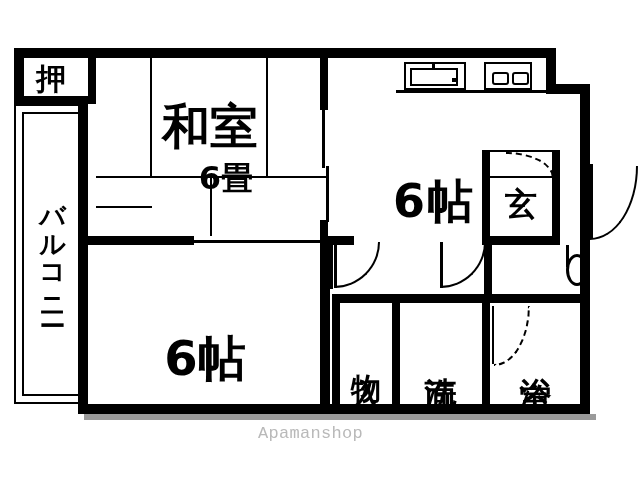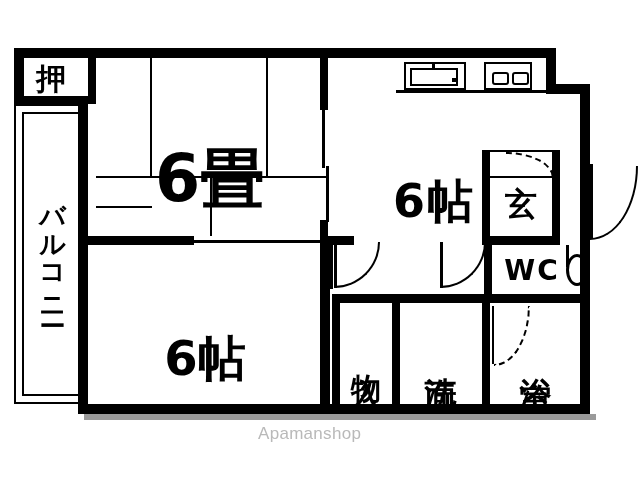--- a/index.html
+++ b/index.html
@@ -77,21 +77,22 @@
   <div class="leaf" style="left:96px; top:58px; width:3px; height:46px;"></div>
 
   <div class="room" style="left:96px; top:58px; width:232px; height:178px;"></div>
 
   <div class="tatami-line" style="left:150px; top:58px;  width:2px;  height:120px;"></div>
   <div class="tatami-line" style="left:96px;  top:176px; width:232px;height:2px;"></div>
   <div class="tatami-line" style="left:266px; top:58px;  width:2px;  height:120px;"></div>
   <div class="tatami-line" style="left:210px; top:178px; width:2px;  height:58px;"></div>
   <div class="tatami-line" style="left:96px;  top:206px; width:56px; height:2px;"></div>
 
-  <div class="lbl" style="left:148px; top:152px; width:124px; height:52px; font-size:65px; letter-spacing:0;">6畳</div>
+  <div class="lbl" style="left:148px; top:100px; width:124px; height:52px; font-size:48px; letter-spacing:0;">和室</div>
+  <div class="lbl" style="left:164px; top:152px; width:124px; height:52px; font-size:32px; letter-spacing:0;">6畳</div>
 
   <div class="wall" style="left:320px; top:58px; width:8px; height:52px;"></div>
   <div class="slide" style="left:322px; top:110px; width:3px; height:58px;"></div>
   <div class="slide" style="left:326px; top:166px; width:3px; height:56px;"></div>
   <div class="wall" style="left:320px; top:220px; width:8px; height:18px;"></div>
 
   <div class="wall" style="left:88px; top:236px; width:106px; height:9px;"></div>
   <div class="slide" style="left:194px; top:240px; width:136px; height:3px;"></div>
   <div class="wall" style="left:320px; top:236px; width:12px; height:9px;"></div>
 
@@ -123,21 +124,20 @@
   <div class="thin" style="left:490px; top:176px; width:62px; height:2px;"></div>
   <div class="arc swing-tr" style="left:506px; top:152px; width:46px; height:24px; border-style:dashed;"></div>
   <div class="lbl" style="left:496px; top:182px; width:50px; height:44px; font-size:32px;">玄</div>
   <div class="wall" style="left:552px; top:150px; width:8px; height:90px;"></div>
   <div class="wall" style="left:482px; top:236px; width:78px; height:9px;"></div>
 
   <div class="arc swing-br" style="left:590px; top:166px; width:46px; height:72px;"></div>
   <div class="leaf" style="left:590px; top:164px; width:3px; height:74px;"></div>
 
   <div class="room" style="left:492px; top:245px; width:88px; height:50px;"></div>
-  <div class="lbl" style="left:496px; top:250px; width:72px; height:42px; font-size:28px; letter-spacing:2px;">WC</div>
   <div class="thin" style="left:566px; top:254px; width:16px; height:26px; background:transparent; border:3px solid #000; border-radius:50%;"></div>
   <div class="wall" style="left:484px; top:245px; width:8px; height:50px;"></div>
   <div class="wall" style="left:484px; top:294px; width:106px; height:9px;"></div>
   <div class="slide" style="left:566px; top:245px; width:3px; height:22px;"></div>
 
   <div class="room" style="left:88px; top:245px; width:232px; height:159px;"></div>
   <div class="lbl" style="left:140px; top:332px; width:130px; height:52px; font-size:48px; letter-spacing:0;">6帖</div>
   <div class="wall" style="left:320px; top:245px; width:10px; height:159px;"></div>
 
   <div class="thin" style="left:330px; top:245px; width:3px; height:44px;"></div>
@@ -153,15 +153,15 @@
   <div class="wall" style="left:482px; top:294px; width:8px; height:110px;"></div>
   <div class="wall" style="left:400px; top:294px; width:90px; height:9px;"></div>
   <div class="slide" style="left:404px; top:297px; width:56px; height:3px;"></div>
   <div class="lbl lbl-v" style="left:420px; top:316px; width:42px; height:80px; font-size:32px; letter-spacing:4px;">洗面</div>
 
   <div class="room" style="left:490px; top:303px; width:90px; height:101px;"></div>
   <div class="lbl lbl-v" style="left:514px; top:314px; width:44px; height:84px; font-size:32px; letter-spacing:4px;">浴室</div>
   <div class="thin" style="left:492px; top:306px; width:2px; height:58px;"></div>
   <div class="arc swing-br" style="left:494px; top:306px; width:34px; height:58px; border-style:dashed; border-width:0 2px 2px 0;"></div>
 
-  <div class="wm" style="left:258px; top:424px;">Apamanshop</div>
+  <div class="wm" style="left:258px; top:424px;font-family:Liberation Mono, monospace;">Apamanshop</div>
 
 </div>
 
 </body></html>

